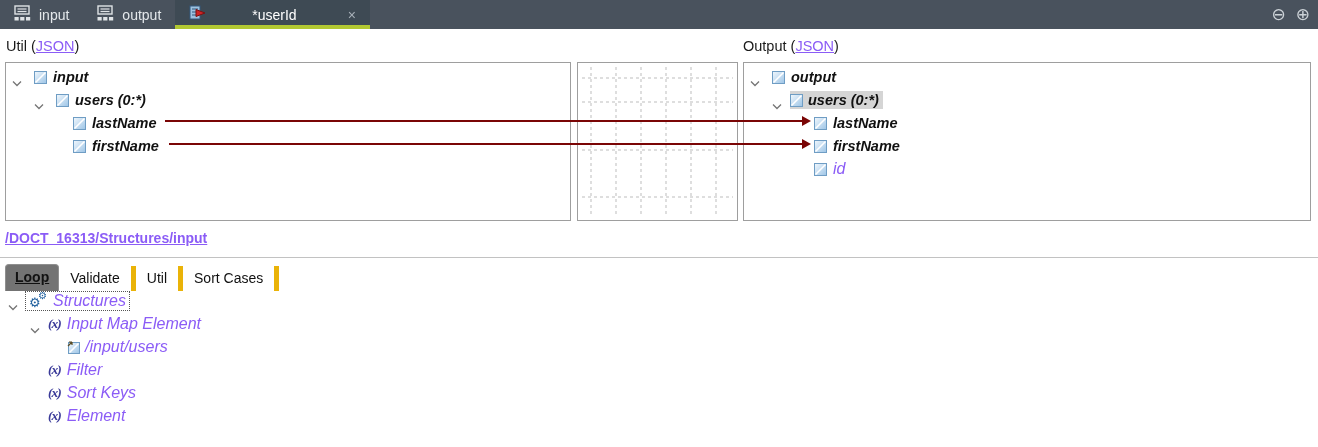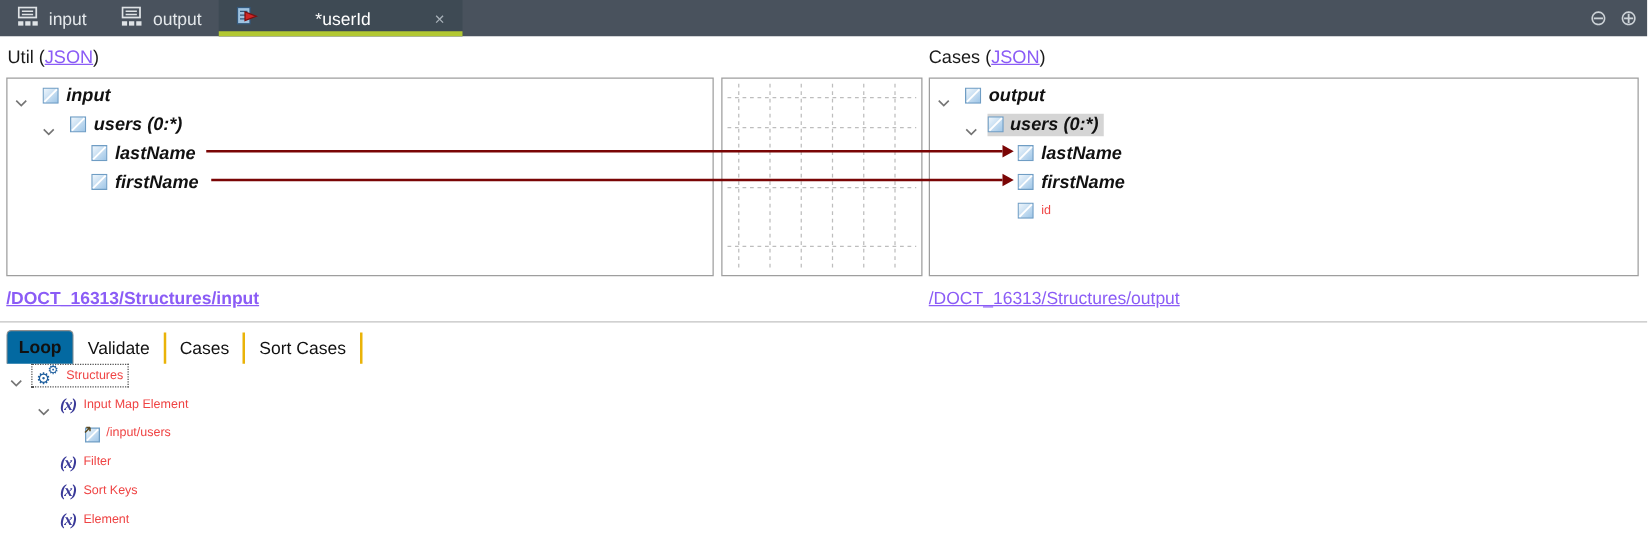--- a/index.html
+++ b/index.html
@@ -24,37 +24,37 @@
   .hdr { position:absolute; top:38px; font-size:14.5px; color:#1a1a1a; }
   .hdr a, .pathlink { color:#8b5cf6; text-decoration:underline; cursor:pointer; }
   
   .panel { position:absolute; top:62px; height:159px; border:1px solid #9e9e9e; background:#fff; }
   #panel-left { left:5px; width:566px; }
   #panel-mid { left:577px; width:161px; }
   #panel-right { left:743px; width:568px; }
   
   .trow { position:absolute; height:23px; display:flex; align-items:center; }
   .bi { font-weight:bold; font-style:italic; font-size:14.5px; color:#111; white-space:nowrap; }
-  .plain { font-size:10px; color:#ef4444; white-space:nowrap; }
+  .plain { font-size:16px; color:#8b5cf6; white-space:nowrap;font-style:italic; }
   .chev { display:inline-block; width:10px; height:7px; }
   .hl { background:#d5d5d5; padding:1px 4px 1px 0; display:flex; align-items:center; gap:5px; }
   .elem { display:inline-block; width:13px; height:13px; }
   .icongap { display:flex; align-items:center; gap:6px; }
   
   .mapline { position:absolute; height:2px; background:#7a0505; }
   .maparrow { position:absolute; width:0; height:0;
     border-top:5px solid transparent; border-bottom:5px solid transparent; border-left:9px solid #7a0505; }
   
   .pathlink { position:absolute; top:230px; font-size:14px; }
   
   .split { position:absolute; left:0; top:257px; width:1318px; height:1px; background:#c2c2c2; }
   .btabs { position:absolute; left:5px; top:263px; height:28px; display:flex; align-items:flex-end; font-size:14px; color:#111; }
-  .btab { padding:4px 11px 5px 11px; border-right:2px solid #eab308; }
+  .btab { padding:4px 11px 5px 11px; border-right:5px solid #eab308; }
   .btab.first-active { border:1px solid #8f8f8f; border-bottom:none; border-radius:4px 4px 0 0;
-    font-weight:bold; background:#0369a1; padding:4px 9px 6px 9px; }
+    font-weight:bold; background:#737373; padding:4px 9px 6px 9px;text-decoration:underline; }
   .fx { font-family:"Liberation Serif", serif; font-style:italic; font-weight:bold;
     color:#3a3a99; font-size:13.5px; letter-spacing:-1px; }
   .gears { position:relative; width:19px; height:17px; color:#1f5f9e; }
   .gears .g1 { position:absolute; left:0; top:3px; font-size:13px; }
   .gears .g2 { position:absolute; left:9px; top:-2px; font-size:10px; }
   .selbox { border:1px dotted #555; padding:0 3px; display:flex; align-items:center; gap:5px; }
 </style>
 </head>
 <body>
 
@@ -110,21 +110,21 @@
       <span class="close">×</span>
       <span class="accent"></span>
     </div>
     <div class="wincontrols">
       <span>⊖</span>
       <span>⊕</span>
     </div>
   </div>
 
   <div class="hdr" style="left:6px;"><span>Util (</span><a>JSON</a><span>)</span></div>
-  <div class="hdr" style="left:743px;"><span>Cases (</span><a>JSON</a><span>)</span></div>
+  <div class="hdr" style="left:743px;"><span>Output (</span><a>JSON</a><span>)</span></div>
 
   <div class="panel" id="panel-left">
     <div class="trow" style="left:6px; top:2px;">
       <span class="chev"><svg width="10" height="7">
             <polyline points="1,1.5 5,5.5 9,1.5" fill="none" stroke="#757575" stroke-width="1.3"></polyline>
           </svg></span>
       <span style="width:12px"></span>
       <span class="icongap">
         <span class="elem"><svg width="13" height="13">
               <rect x="0.5" y="0.5" width="12" height="12" fill="url(#elemGrad)" stroke="#6f9dc4"></rect>
@@ -238,28 +238,27 @@
       </span>
     </div>
   </div>
 
   <div class="mapline" style="left:165px; top:120px; width:637px;"></div>
   <div class="maparrow" style="left:802px; top:116px;"></div>
   <div class="mapline" style="left:169px; top:143px; width:633px;"></div>
   <div class="maparrow" style="left:802px; top:139px;"></div>
 
   <a class="pathlink" style="left:5px;font-weight:bold;">/DOCT_16313/Structures/input</a>
-  <a class="pathlink" style="left:743px;">/DOCT_16313/Structures/output</a>
 
   <div class="split"></div>
 
   <div class="btabs">
     <div class="btab first-active">Loop</div>
     <div class="btab">Validate</div>
-    <div class="btab">Cases</div>
+    <div class="btab">Util</div>
     <div class="btab">Sort Cases</div>
   </div>
 
   <div class="trow" style="left:8px; top:289px;">
     <span class="chev"><svg width="10" height="7">
           <polyline points="1,1.5 5,5.5 9,1.5" fill="none" stroke="#757575" stroke-width="1.3"></polyline>
         </svg></span>
     <span style="width:7px"></span>
     <span class="selbox">
       <span class="gears">

